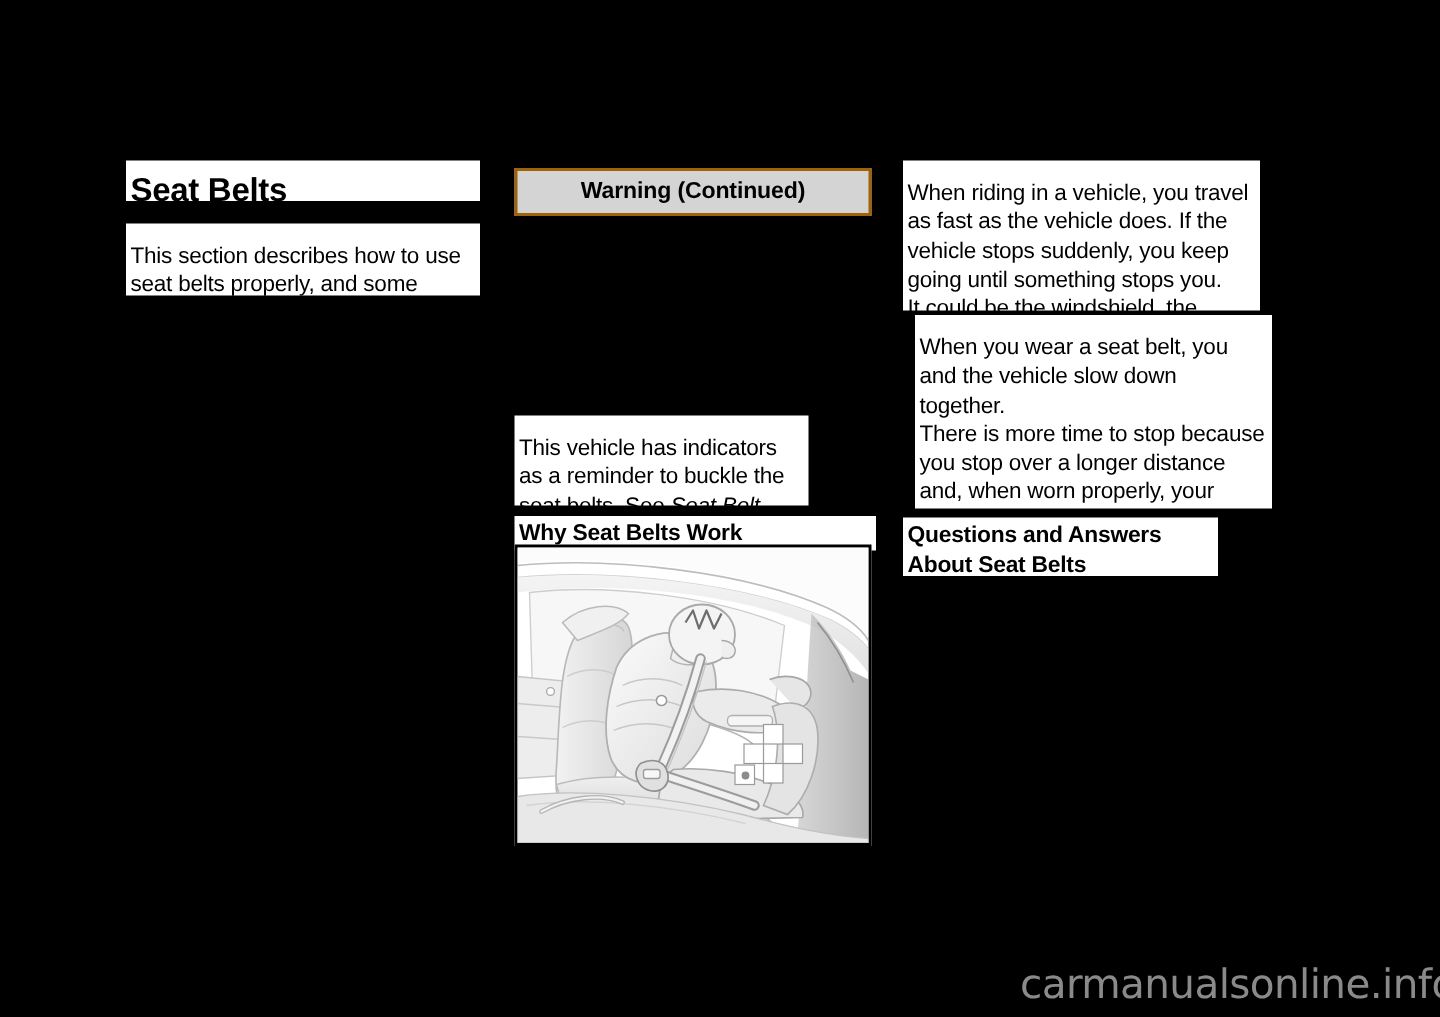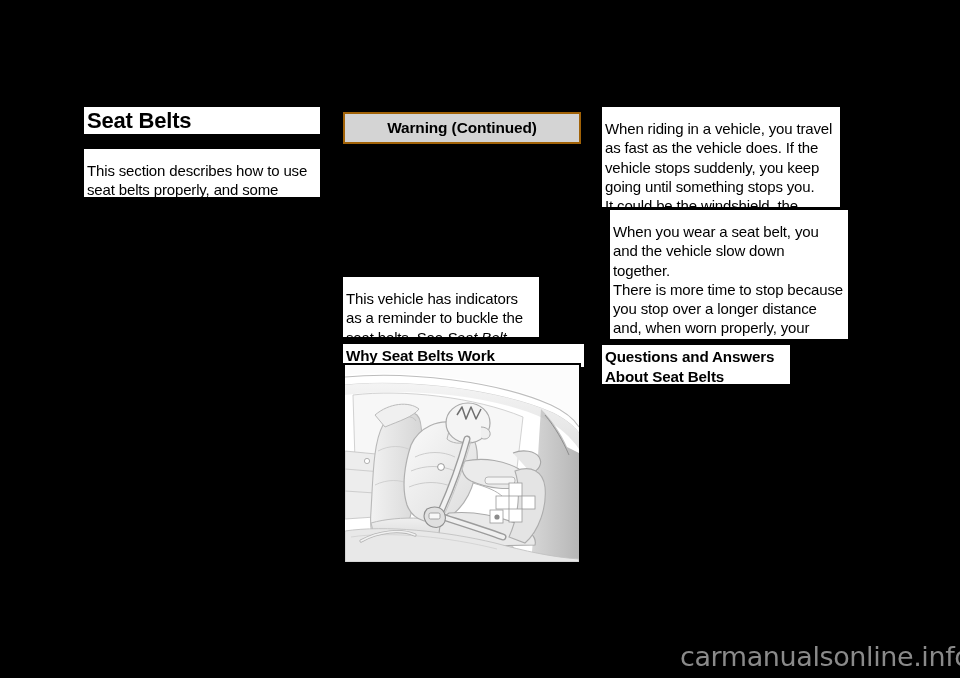--- a/index.html
+++ b/index.html
@@ -37,21 +37,21 @@
     letter-spacing: -0.15px;
     padding: 12px 4px 2px 3px;
     white-space: pre-line;
   }
 
   .title-h1 {
     font-size: 22px;
     font-weight: bold;
     line-height: 26px;
     letter-spacing: -0.2px;
-    padding: 1px 4px 1px 3px;
+    padding: 7px 4px 1px 3px;
   }
 
   .head-h2 {
     font-size: 15.2px;
     font-weight: bold;
     line-height: 19.5px;
     letter-spacing: -0.15px;
     padding: 2px 4px 2px 3px;
     white-space: pre-line;
   }
@@ -234,17 +234,17 @@
       <path d="M16 176 C34 166 56 164 70 170" fill="none" stroke="#f1f1f1" stroke-width="1.5" stroke-linecap="round"></path>
     </svg>
   </div>
 
   <div class="block body-text" style="left:602px; top:107px; width:238px; height:100px;">When riding in a vehicle, you travel as fast as the vehicle does. If the vehicle stops suddenly, you keep going until something stops you.
 It could be the windshield, the instrument panel, or the seat belts!</div>
 
   <div class="block body-text" style="left:602px; top:210px; width:238px; height:129px;margin-left:8px;">When you wear a seat belt, you and the vehicle slow down together.
 There is more time to stop because you stop over a longer distance and, when worn properly, your strongest bones take the forces from the seat belts. That is why wearing seat belts makes such good sense.</div>
 
-  <div class="block head-h2" style="left:602px; top:345px; width:188px; height:39px;">Questions and Answers About Seat Belts</div>
+  <div class="block head-h2" style="left:602px; top:345px; width:210px; height:39px;">Questions and Answers About Seat Belts</div>
 
   <div class="watermark" style="left:680px; top:641px;">carmanualsonline.info</div>
 
 </div>
 
 </body></html>

